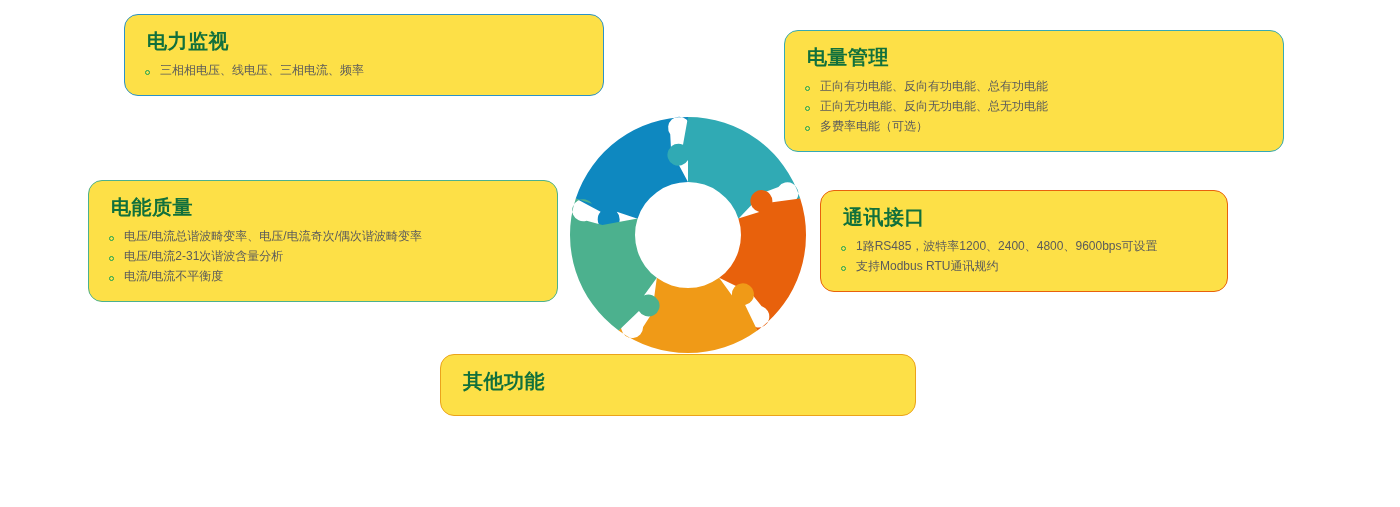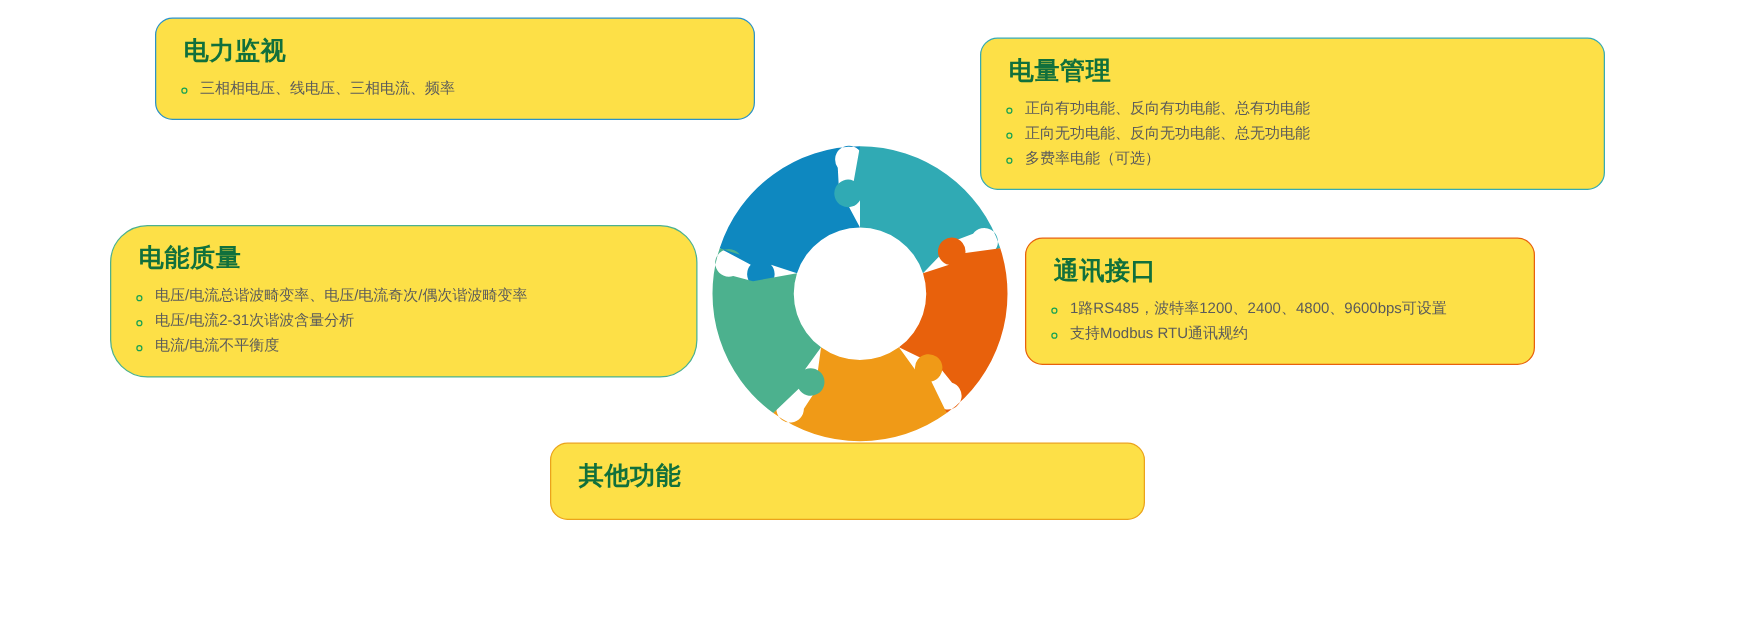--- a/index.html
+++ b/index.html
@@ -53,21 +53,21 @@
 
   
   #card-power-monitor{ left:124px; top:14px;  width:480px; }
   #card-power-quality{ left:88px;  top:180px; width:470px; }
   #card-energy-mgmt  { left:784px; top:14px;  width:500px; }
   #card-comm         { left:820px; top:190px; width:408px; }
   #card-other        { left:440px; top:354px; width:476px; }
 
   
   #card-power-monitor{ border-color:#2b92c9; }
-  #card-power-quality{ border-color:#4cb18e;border-radius:30px; }
+  #card-power-quality{ border-color:#4cb18e; }
   #card-energy-mgmt  { border-color:#36aab4;margin-top:16px; }
   #card-comm         { border-color:#e8610c; }
   #card-other        { border-color:#eba31b; }
 
   
   #puzzle-wheel{
     position:absolute;
     left:560px;top:107px;
     width:256px;height:256px;
   }

